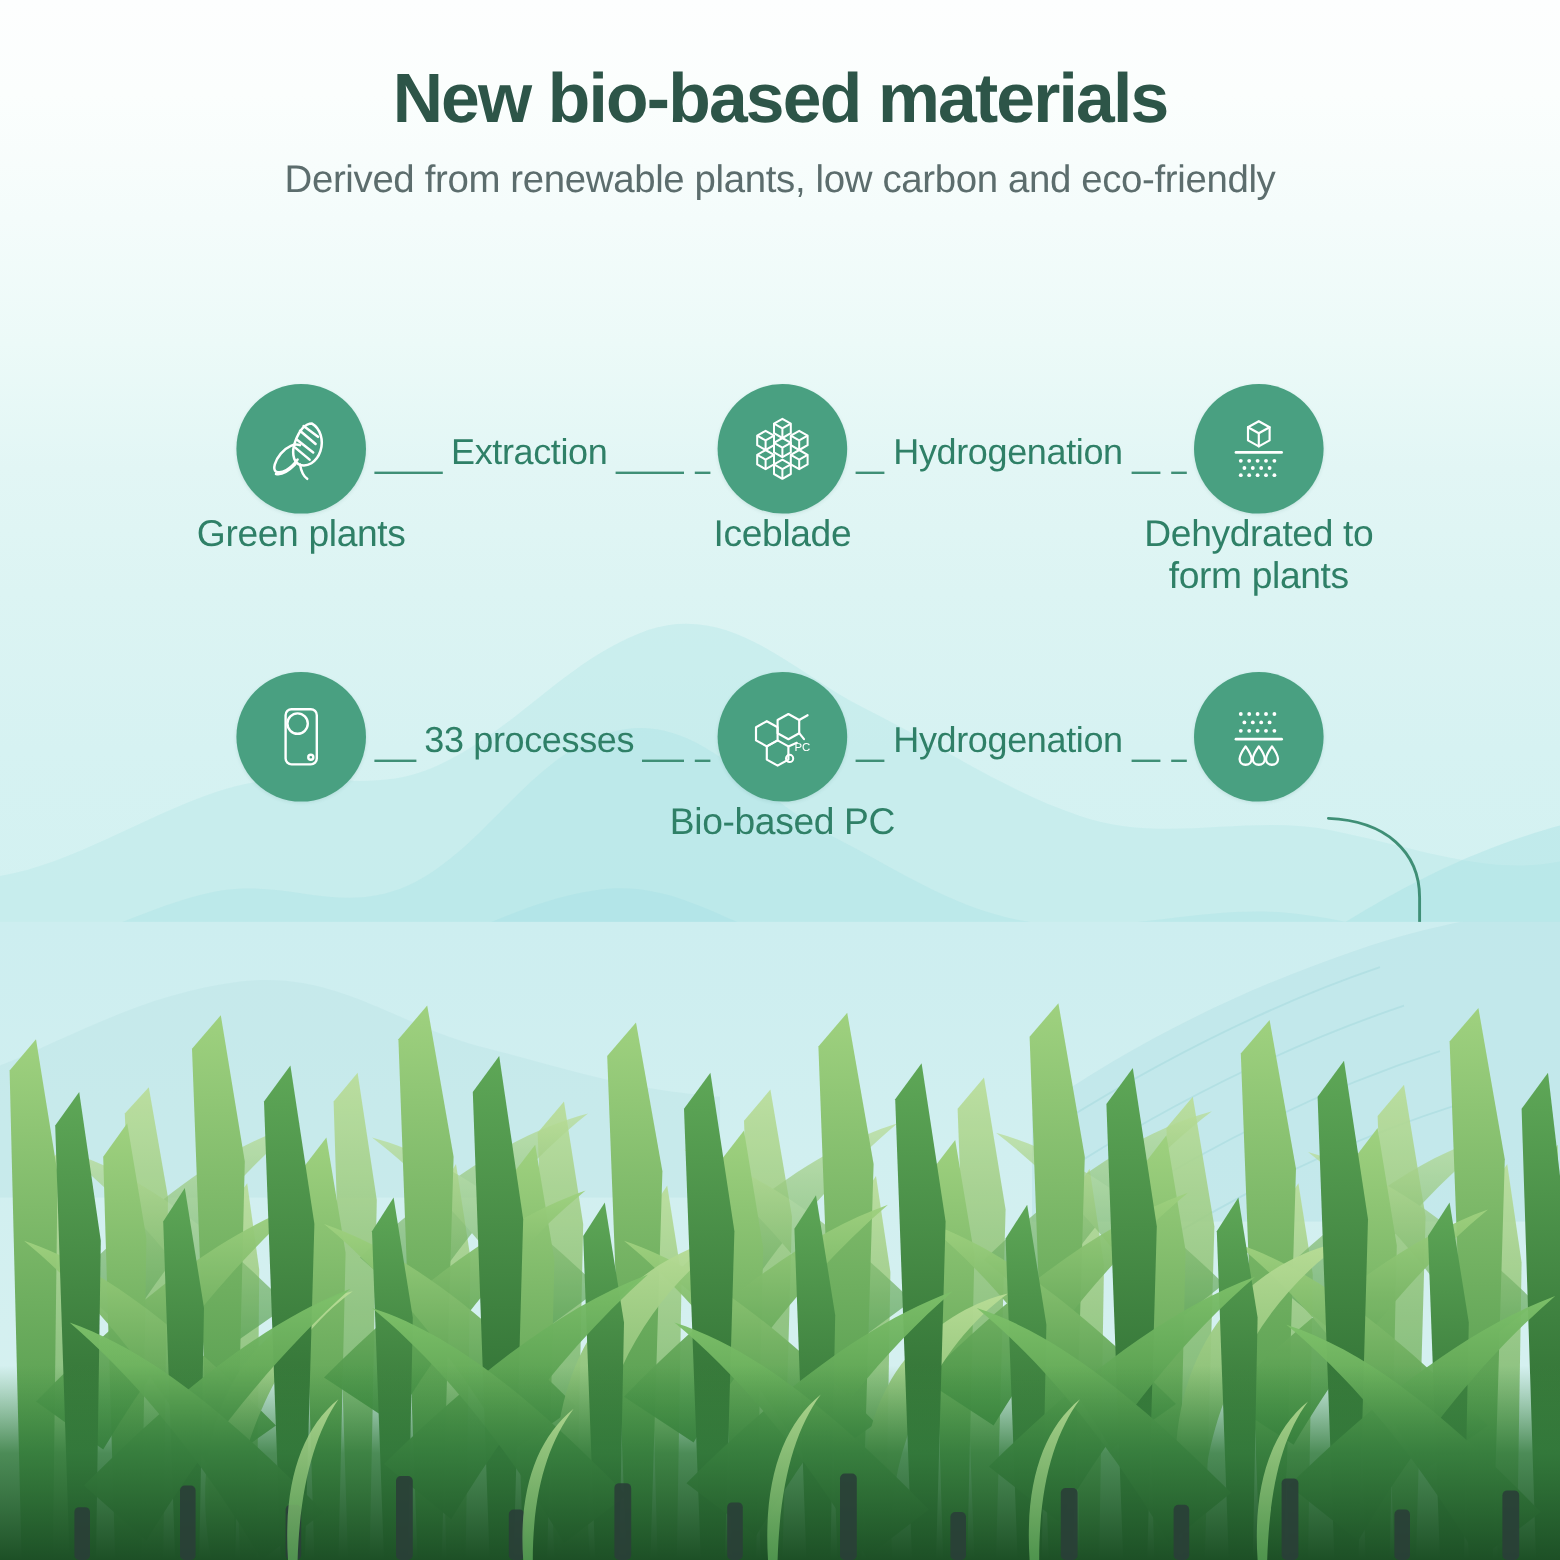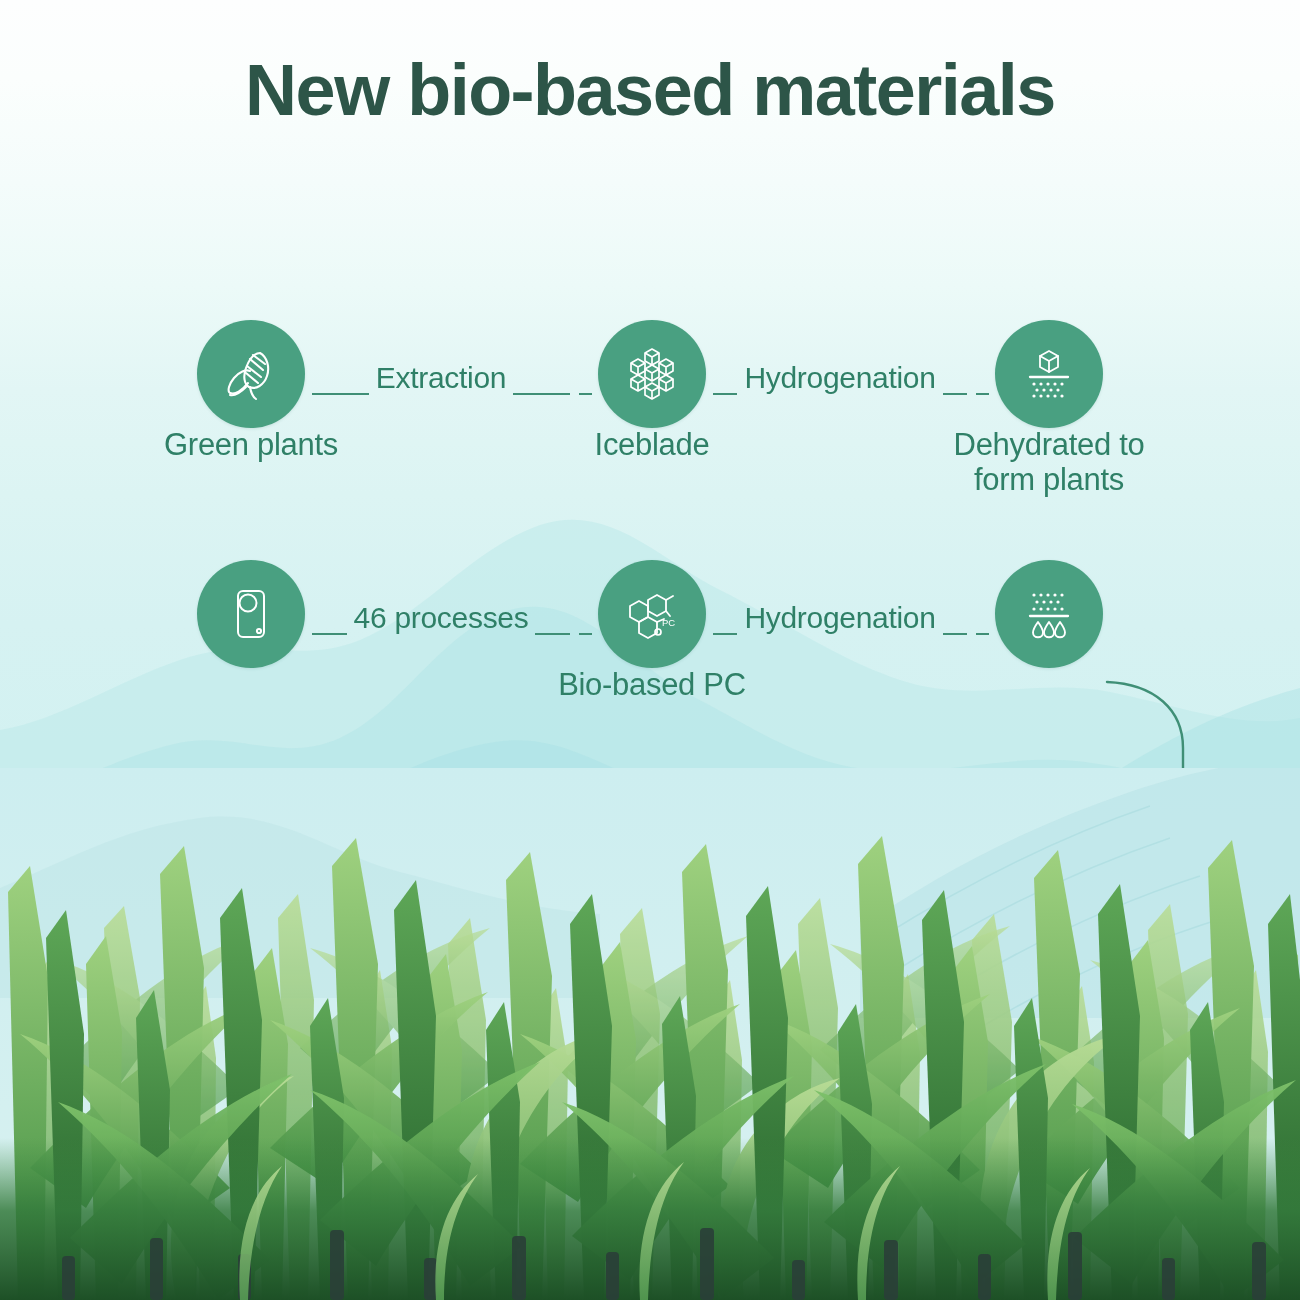--- a/index.html
+++ b/index.html
@@ -39,21 +39,21 @@
 
   
   .header {
     position: absolute;
     top: 52px;
     left: 0;
     width: 1300px;
     text-align: center;
   }
   .title {
-    font-size: 72px;
+    font-size: 58px;
     font-weight: 700;
     letter-spacing: -1.5px;
     color: #2d5548;
     line-height: 1.06;
     margin: 0;
     white-space: nowrap;
   }
   .subtitle {
     margin: 18px 0 0 0;
     font-size: 32px;
@@ -182,20 +182,21 @@
   <svg id="mtn-near" class="mtn-layer" viewBox="0 0 1300 360" preserveAspectRatio="none">
     <path d="M0,360 L0,300 C60,296 110,278 165,272 C230,264 270,288 330,276
              C390,263 430,232 495,222 C560,212 600,248 665,268 C730,288 780,300 850,302
              C920,304 990,288 1060,292 C1140,296 1230,320 1300,312 L1300,360 Z" fill="#a8e1e4" opacity="0.42"></path>
     <path d="M980,360 C1040,300 1110,250 1190,210 C1230,190 1270,176 1300,168
              L1300,360 Z" fill="#a3dfe3" opacity="0.38"></path>
   </svg>
 
   <div class="header">
     <h1 class="title">New bio-based materials</h1>
+    <p class="subtitle">Derived from renewable plants, low carbon and eco-friendly</p>
   </div>
 
   <div class="flow">
 
     <div class="flow-row" id="row-1">
 
       <div class="node" style="left:251px;">
         <div class="node-circle">
           <svg width="62" height="62" viewBox="0 0 62 62">
             <g fill="none" stroke="#ffffff" stroke-width="2.1" stroke-linecap="round" stroke-linejoin="round">
@@ -311,21 +312,21 @@
               <rect x="18" y="8" width="26" height="46" rx="5" ry="5"></rect>
               <circle cx="28" cy="20" r="8.5"></circle>
               <circle cx="39" cy="48" r="2.1"></circle>
             </g>
           </svg>
         </div>
       </div>
 
       <div class="connector" style="left:312px; top:31px; width:280px;">
         <div class="conn-line"></div>
-        <div class="conn-label">46 processes</div>
+        <div class="conn-label">33 processes</div>
         <div class="conn-line"></div>
         <div class="conn-gap"></div>
         <div class="conn-stub"></div>
       </div>
 
       <div class="node" style="left:652px;">
         <div class="node-circle">
           <svg width="64" height="64" viewBox="0 0 64 64">
             <g fill="none" stroke="#ffffff" stroke-width="1.8" stroke-linejoin="round" stroke-linecap="round">
 

